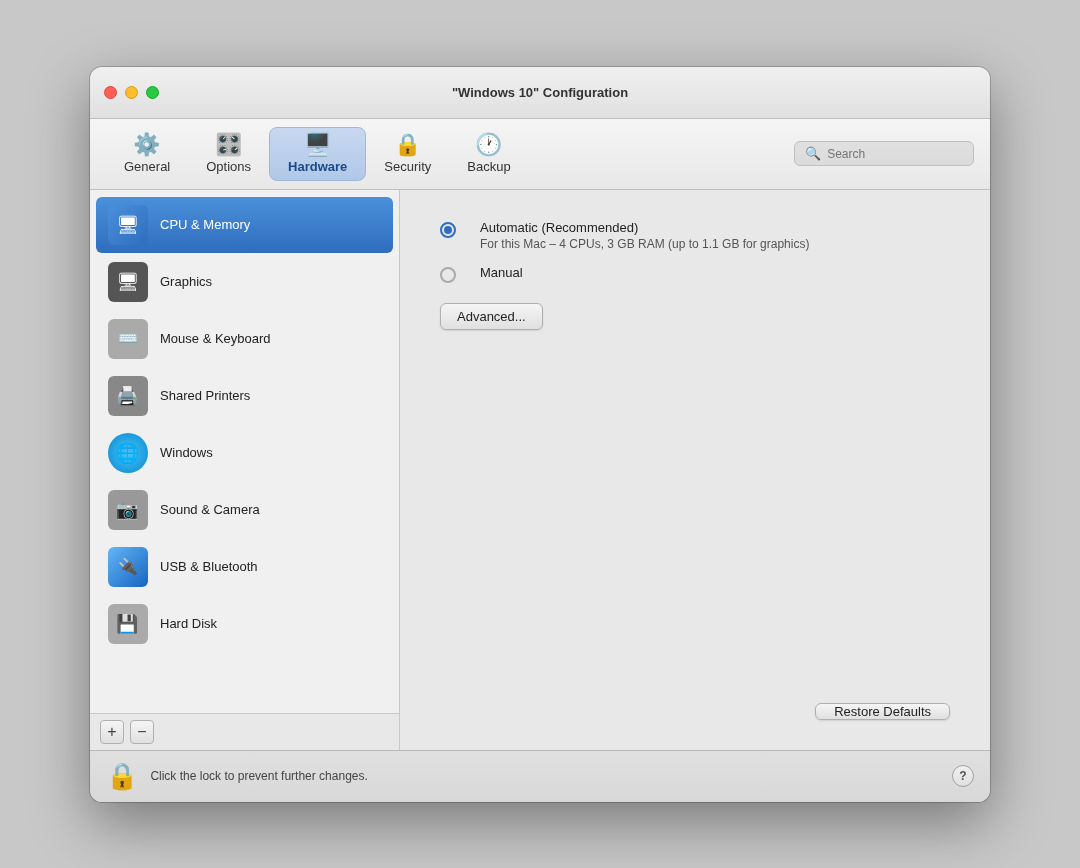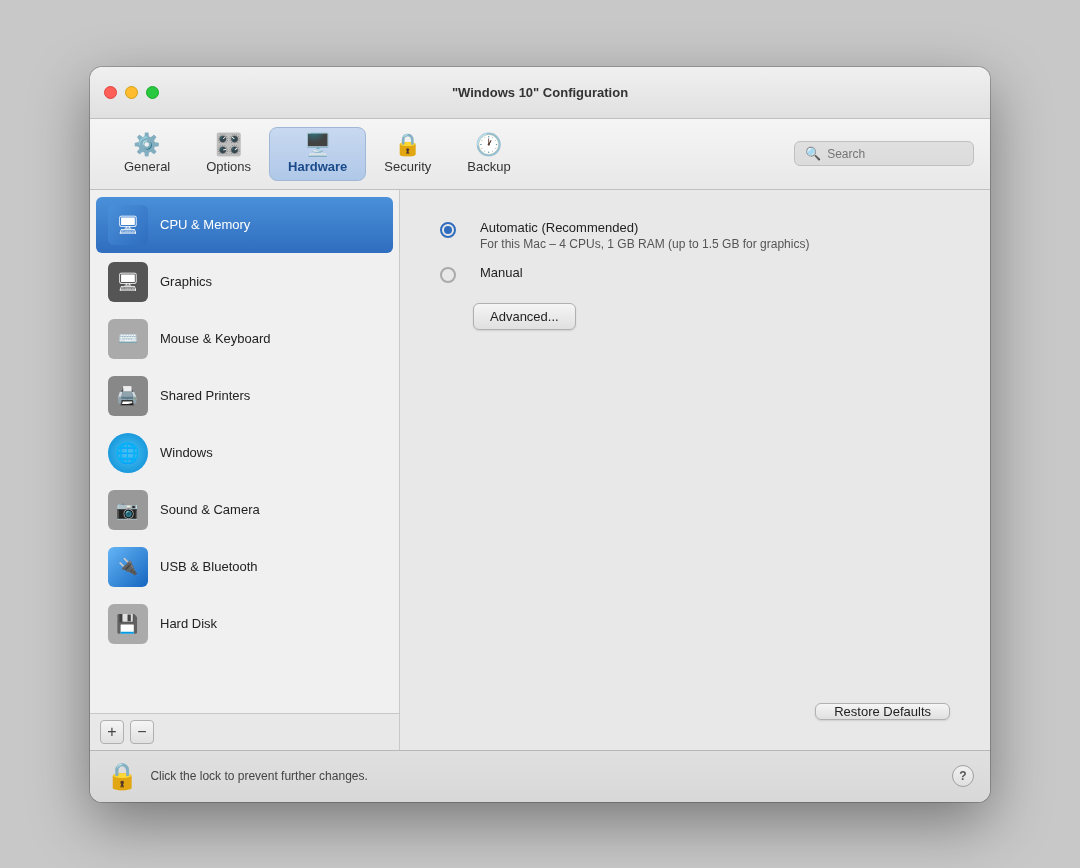--- a/index.html
+++ b/index.html
@@ -215,21 +215,20 @@
       margin-top: 20px;
       padding: 5px 16px;
       border: 1px solid #b0b0b0;
       border-radius: 6px;
       background: linear-gradient(180deg, #f5f5f5 0%, #e0e0e0 100%);
       font-size: 13px;
       cursor: pointer;
       color: #222;
       width: fit-content;
       box-shadow: 0 1px 2px rgba(0,0,0,0.1);
-      margin-left: 33px;
     }
     .restore-btn {
       margin-top: auto;
       align-self: flex-end;
       padding: 0 18px;
       border: 1px solid #b0b0b0;
       border-radius: 6px;
       background: linear-gradient(180deg, #f5f5f5 0%, #e0e0e0 100%);
       font-size: 13px;
       cursor: pointer;
@@ -380,21 +379,21 @@
       </div>
     </div>
 
     <div class="content-area">
       <div class="radio-group">
 
         <div class="radio-option">
           <div class="radio-btn selected"></div>
           <div class="radio-text-group">
             <span class="radio-label">Automatic (Recommended)</span>
-            <span class="radio-sublabel">For this Mac – 4 CPUs, 1 GB RAM (up to 1.5 GB for graphics)</span>
+            <span class="radio-sublabel">For this Mac – 4 CPUs, 3 GB RAM (up to 1.1 GB for graphics)</span>
           </div>
         </div>
 
         <div class="radio-option">
           <div class="radio-btn"></div>
           <div class="radio-text-group">
             <span class="radio-label">Manual</span>
           </div>
         </div>
       </div>

